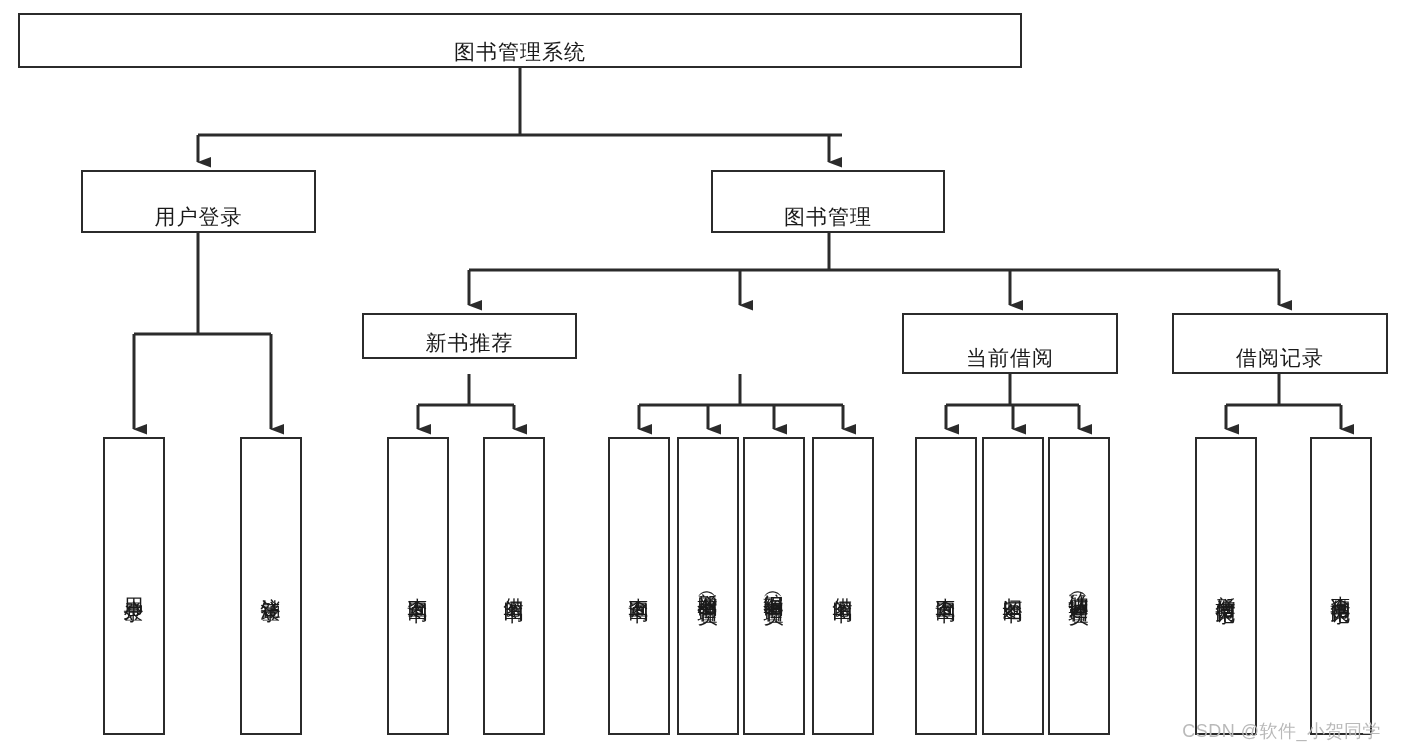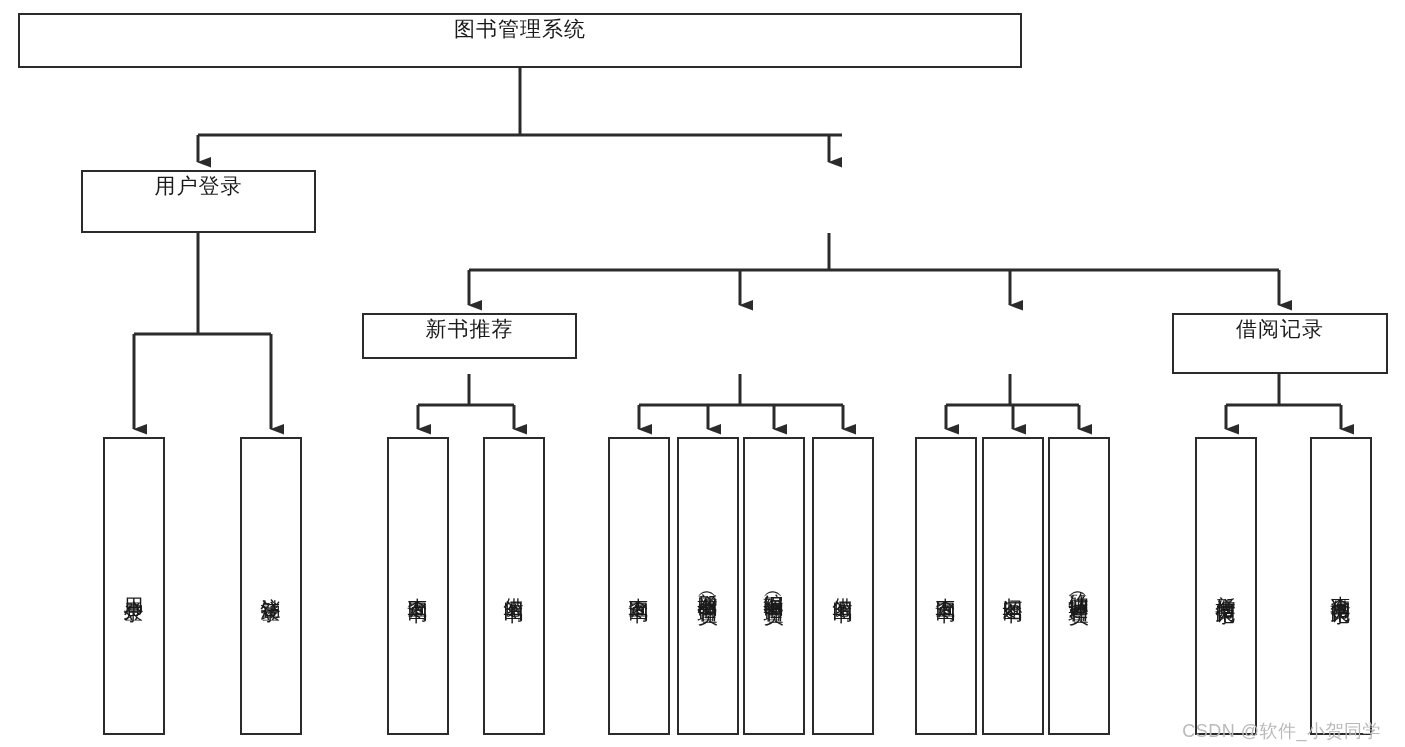--- a/index.html
+++ b/index.html
@@ -23,21 +23,21 @@
     top: 0;
     width: 1405px;
     height: 747px;
   }
   .node {
     position: absolute;
     box-sizing: border-box;
     border: 2px solid #2b2b2b;
     background: #ffffff;
     display: flex;
-    align-items: flex-start;
+    align-items: flex-end;
     justify-content: center;
     color: #1a1a1a;
   }
   .node.h {
     font-size: 21px;
     letter-spacing: 1px;
   }
   .node.v {
     writing-mode: vertical-rl;
     text-orientation: upright;
@@ -125,23 +125,29 @@
     </g>
   </svg>
 
   <div class="node h" style="left:18px; top:13px; width:1004px; height:55px;">
     <span class="node-label">图书管理系统</span>
   </div>
 
   <div class="node h" style="left:81px; top:170px; width:235px; height:63px;">
     <span class="node-label">用户登录</span>
   </div>
+  <div class="node h" style="left:711px; top:170px; width:234px; height:63px;">
+    <span class="node-label">图书管理</span>
+  </div>
 
   <div class="node h" style="left:362px; top:313px; width:215px; height:46px;">
     <span class="node-label">新书推荐</span>
+  </div>
+  <div class="node h" style="left:902px; top:313px; width:216px; height:61px;">
+    <span class="node-label">当前借阅</span>
   </div>
   <div class="node h" style="left:1172px; top:313px; width:216px; height:61px;">
     <span class="node-label">借阅记录</span>
   </div>
 
   <div class="node v" style="left:103px; top:437px; width:62px; height:298px;">
     <span class="vtext">用户登录</span>
   </div>
   <div class="node v" style="left:240px; top:437px; width:62px; height:298px;">
     <span class="vtext">注销登录</span>

